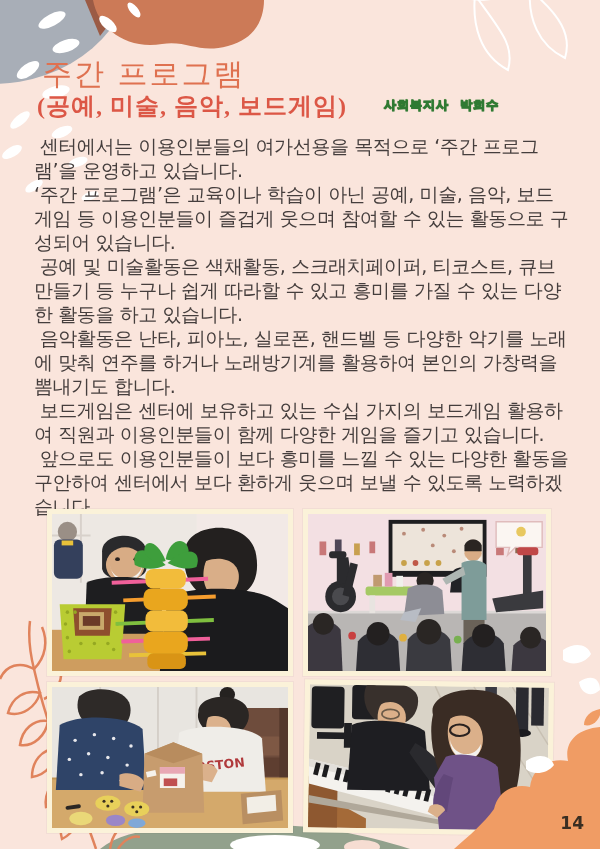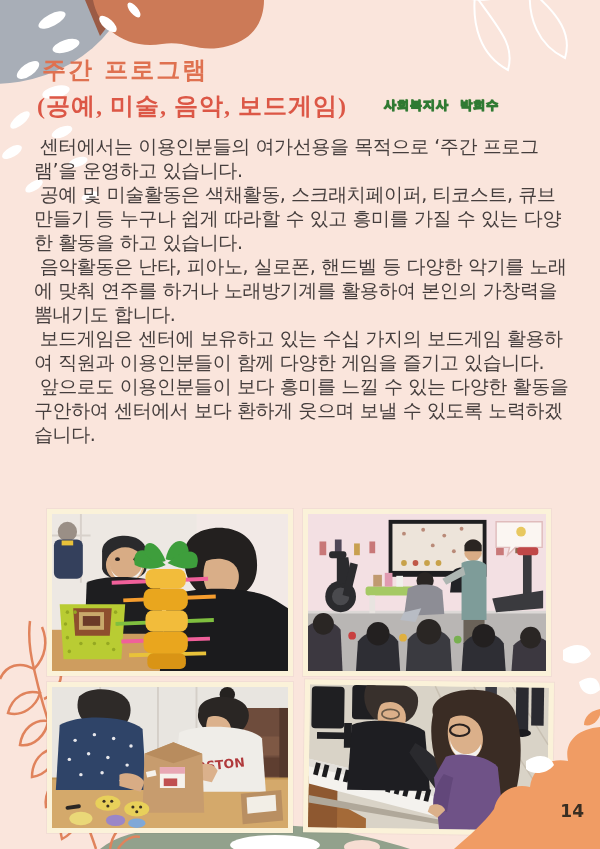--- a/index.html
+++ b/index.html
@@ -7,21 +7,21 @@
   body { font-family:"DejaVu Sans","Liberation Sans",sans-serif; }
   .page {
     position:relative; width:600px; height:849px;
     background:#FAE5DC; overflow:hidden;
   }
   .abs { position:absolute; }
 
   
   .title {
     left:42px; top:54px; z-index:6;
-    font-size:24px; font-weight:700; letter-spacing:2px;
+    font-size:30px; font-weight:400; letter-spacing:2px;
     color:#DF7150;
   }
   .subtitle {
     left:37px; top:90px; z-index:6;
     font-size:24px; font-weight:800; letter-spacing:1px;
     color:#DC5746;
     font-family:Liberation Serif, serif;
   }
   .author {
     left:384px; top:97px; z-index:6;
@@ -47,21 +47,21 @@
   }
   figure.photo svg { display:block; width:100%; height:100%; }
   .f1 { left:47px;  top:509px; width:246px; height:167px; }
   .f2 { left:303px; top:509px; width:248px; height:167px; }
   .f3 { left:47px;  top:682px; width:246px; height:151px; }
   .f4 { left:304px; top:681px; width:249px; height:153px; transform:rotate(0.8deg); }
 
   
   .decor { pointer-events:none; }
   .page-number {
-    right:16px; bottom:28px; z-index:8;
+    right:16px; bottom:16px; z-index:8;
     font-size:17px; font-weight:600; color:#3A2E22;
   }
 </style>
 </head>
 <body>
 
 <div class="page">
 
   <svg class="abs decor" style="left:0;top:0;z-index:1" width="300" height="230" viewBox="0 0 300 230">
     <ellipse cx="-8" cy="-38" rx="142" ry="122" fill="#A8AEB7"></ellipse>
@@ -97,20 +97,21 @@
       <path d="M34,62 C46,54 55,58 55,70 C46,78 36,74 34,62 Z"></path>
     </g>
   </svg>
 
   <div class="abs title">주간 프로그램</div>
   <div class="abs subtitle">(공예, 미술, 음악, 보드게임)</div>
   <div class="abs author">사회복지사 박희수</div>
 
   <div class="abs body-text">
     <p> 센터에서는 이용인분들의 여가선용을 목적으로 ‘주간 프로그램’을 운영하고 있습니다.</p>
+    <p>‘주간 프로그램’은 교육이나 학습이 아닌 공예, 미술, 음악, 보드게임 등 이용인분들이 즐겁게 웃으며 참여할 수 있는 활동으로 구성되어 있습니다.</p>
     <p> 공예 및 미술활동은 색채활동, 스크래치페이퍼, 티코스트, 큐브만들기 등 누구나 쉽게 따라할 수 있고 흥미를 가질 수 있는 다양한 활동을 하고 있습니다.</p>
     <p> 음악활동은 난타, 피아노, 실로폰, 핸드벨 등 다양한 악기를 노래에 맞춰 연주를 하거나 노래방기계를 활용하여 본인의 가창력을 뽐내기도 합니다.</p>
     <p> 보드게임은 센터에 보유하고 있는 수십 가지의 보드게임 활용하여 직원과 이용인분들이 함께 다양한 게임을 즐기고 있습니다.</p>
     <p> 앞으로도 이용인분들이 보다 흥미를 느낄 수 있는 다양한 활동을 구안하여 센터에서 보다 환하게 웃으며 보낼 수 있도록 노력하겠습니다.</p>
   </div>
 
   <figure class="photo f1">
     <svg viewBox="0 0 245 160" preserveAspectRatio="none">
       <rect width="245" height="160" fill="#EDE8E3"></rect>
       <rect x="150" y="0" width="95" height="120" fill="#F2E9E6"></rect>

